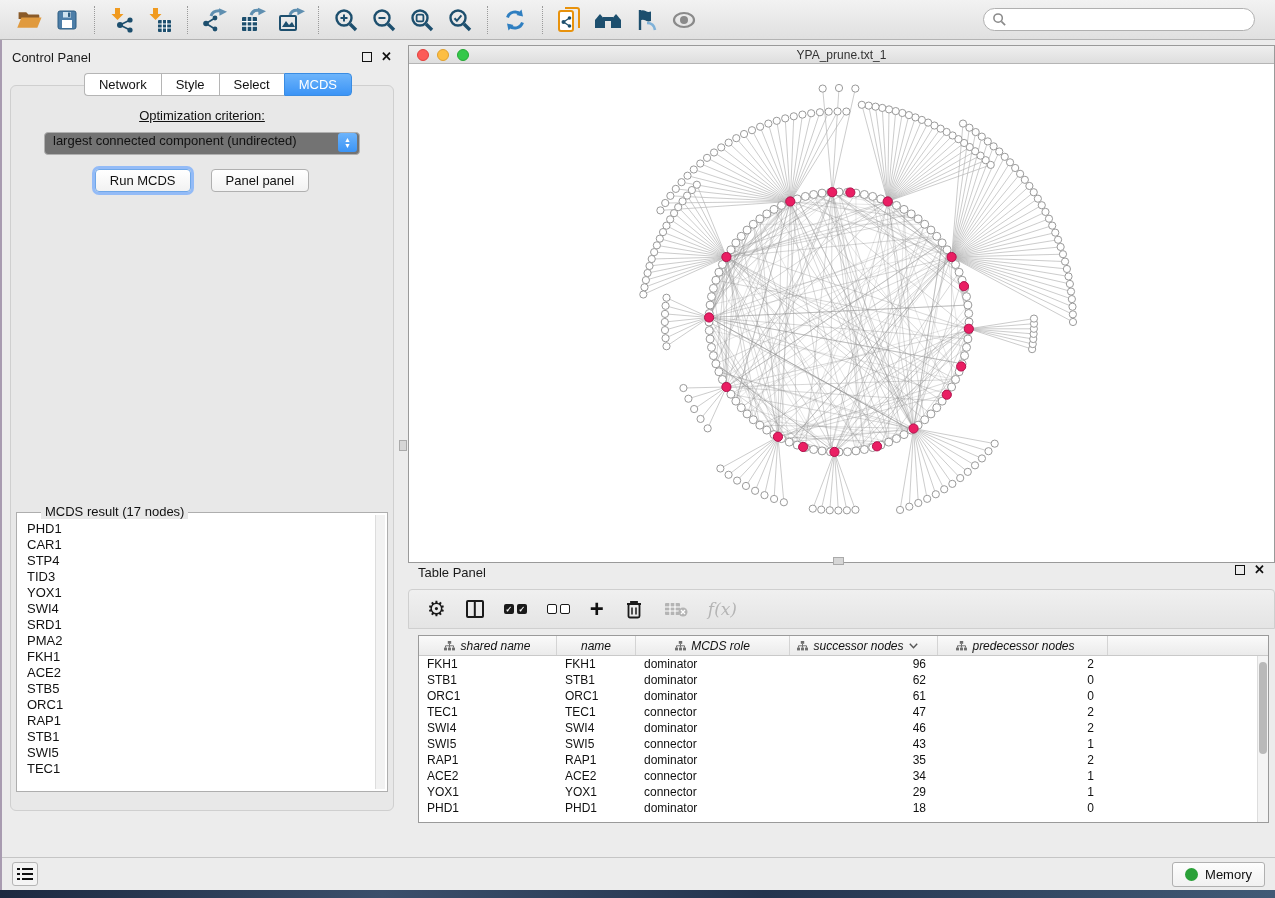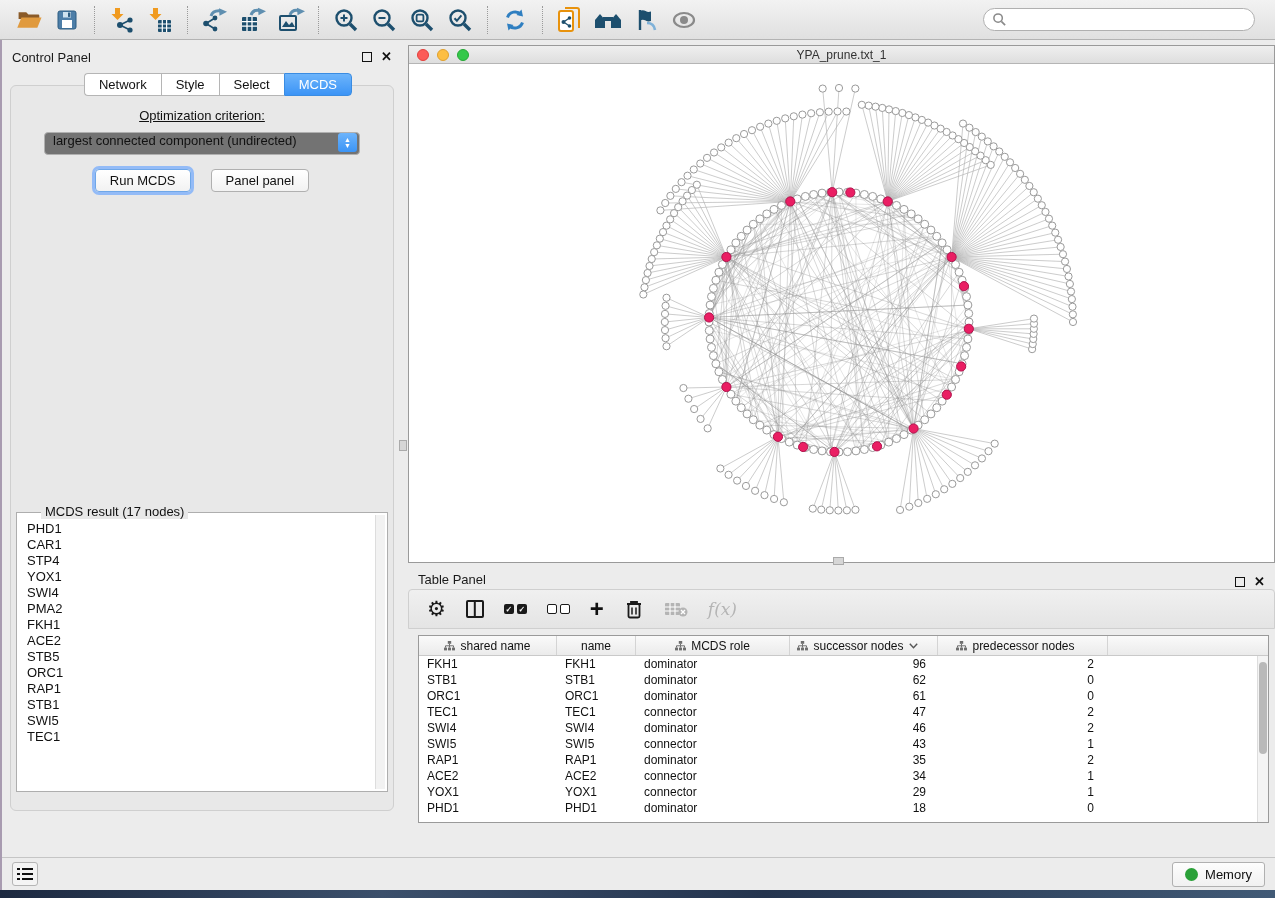--- a/index.html
+++ b/index.html
@@ -66,38 +66,38 @@
   .traffic { display:flex; gap:8px; margin-left:8px; }
   .light { width:12px; height:12px; border-radius:50%; }
   .light.red { background:#fc5b57; border:1px solid #e2403c; }
   .light.yellow { background:#fdbe41; border:1px solid #e0a02e; }
   .light.green { background:#34c84a; border:1px solid #24a835; }
   .net-title { position:absolute; left:0; right:0; text-align:center; font-size:12px; color:#333; }
   .net-canvas { position:absolute; left:0; right:0; top:18px; bottom:0; background:#fff; overflow:hidden; }
 
   
   .table-panel { position:absolute; left:408px; top:565px; right:0; bottom:75px; background:#ececec; }
-  .tp-header { height:22px; display:flex; align-items:flex-end; padding:0 10px;gap:20px; }
+  .tp-header { height:22px; display:flex; align-items:flex-start; padding:0 10px;gap:20px; }
   .tp-toolbar { margin:2px 0 0 0; height:40px; background:linear-gradient(#f0f0f0,#e4e4e4);
     border:1px solid #cfcfcf; border-radius:4px 4px 0 0; display:flex; align-items:center; gap:20px; padding:0 18px; }
   .tpi { display:flex; align-items:center; }
   .gear-glyph { font-family:"DejaVu Sans", sans-serif; font-size:21px; color:#1a1a1a; line-height:20px; }
   .split-cols { width:18px; height:18px; border:2.4px solid #1a1a1a; border-radius:2px; position:relative; }
   .split-cols:before { content:""; position:absolute; left:50%; top:0; bottom:0; width:2.4px; background:#1a1a1a; transform:translateX(-50%); }
   .chk-pair { display:flex; gap:3px; }
   .chk { width:10px; height:10px; background:#1a1a1a; border-radius:2px; color:#fff; font-size:8px; font-weight:bold;
     display:flex; align-items:center; justify-content:center; }
   .unchk { width:10px; height:10px; border:1.6px solid #1a1a1a; border-radius:2px; background:#fff; }
   .plus-glyph { font-size:24px; font-weight:900; color:#111; line-height:20px; }
   .fx-label { font-family:"DejaVu Serif", serif; font-style:italic; font-size:17px; color:#b4b4b4; }
 
   .ntable { position:absolute; left:10px; right:6px; top:70px; height:188px; background:#fff; border:1px solid #9a9a9a; }
   .thead { display:flex; height:20px; background:linear-gradient(#fafafa,#ebebeb); border-bottom:1px solid #c9c9c9; }
   .th { display:flex; align-items:center; justify-content:center; gap:5px; font-size:12px; color:#111;
-    border-right:1px solid #d4d4d4; }
+    border-right:1px solid #d4d4d4;font-style:italic; }
   .tbody { font-size:12px; color:#111; }
   .trow { display:flex; height:16px; align-items:center; }
   .tcell { padding:0 8px; white-space:nowrap; overflow:hidden; }
   .c0 { width:138px; } .c1 { width:79px; } .c2 { width:154px; } .c3 { width:148px; text-align:right; padding-right:12px; } .c4 { width:170px; text-align:right; padding-right:14px; }
   .vscroll { position:absolute; right:0; top:20px; bottom:0; width:11px; background:#f4f4f4; border-left:1px solid #ddd; }
   .vthumb { position:absolute; left:1px; width:8px; top:6px; height:92px; background:#b9b9b9; border-radius:5px; }
 
   .tp-tabs { position:absolute; left:0; right:0; bottom:8px; display:flex; justify-content:center; }
 
   
@@ -292,22 +292,24 @@
       <div class="btn-row">
         <button class="mac-btn focused">Run MCDS</button>
         <button class="mac-btn">Panel panel</button>
       </div>
       <div class="mcds-fieldset">
         <span class="mcds-legend">MCDS result (17 nodes)</span>
         <div class="mcds-list">
             <div class="mcds-item">PHD1</div>
             <div class="mcds-item">CAR1</div>
             <div class="mcds-item">STP4</div>
+            <div class="mcds-item">TID3</div>
             <div class="mcds-item">YOX1</div>
             <div class="mcds-item">SWI4</div>
+            <div class="mcds-item">SRD1</div>
             <div class="mcds-item">PMA2</div>
             <div class="mcds-item">FKH1</div>
             <div class="mcds-item">ACE2</div>
             <div class="mcds-item">STB5</div>
             <div class="mcds-item">ORC1</div>
             <div class="mcds-item">RAP1</div>
             <div class="mcds-item">STB1</div>
             <div class="mcds-item">SWI5</div>
             <div class="mcds-item">TEC1</div>
           </div>

